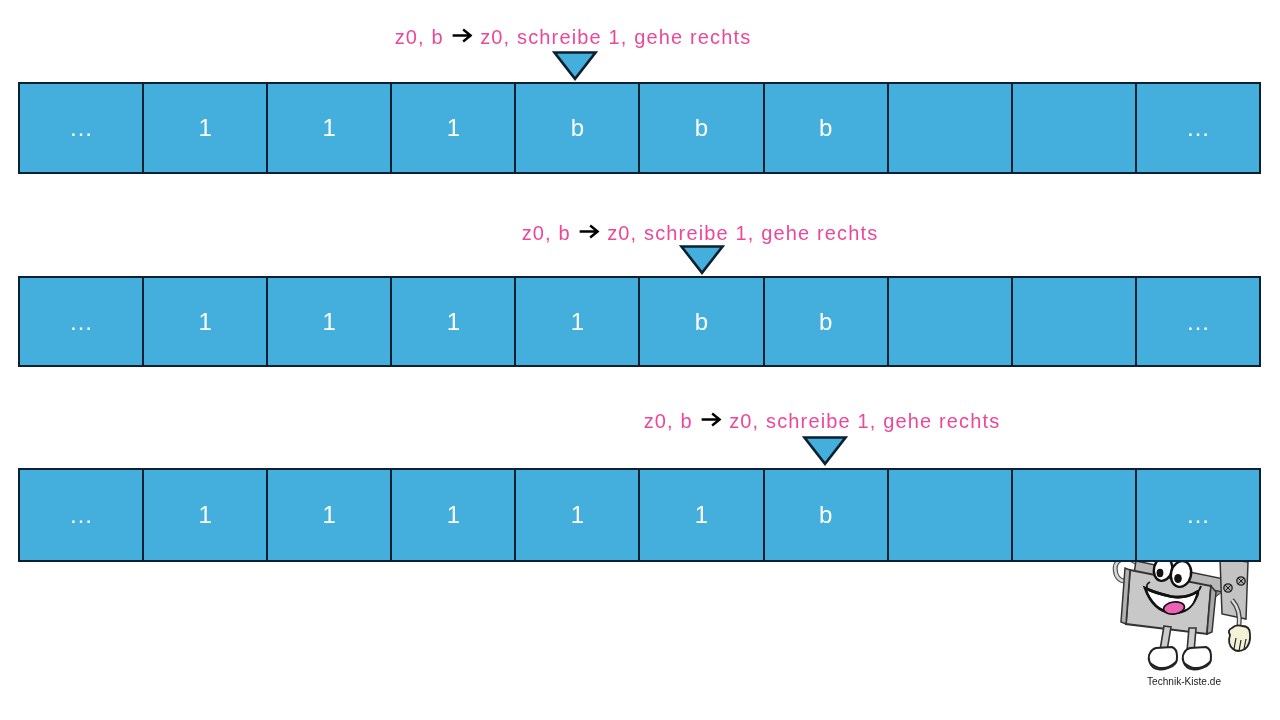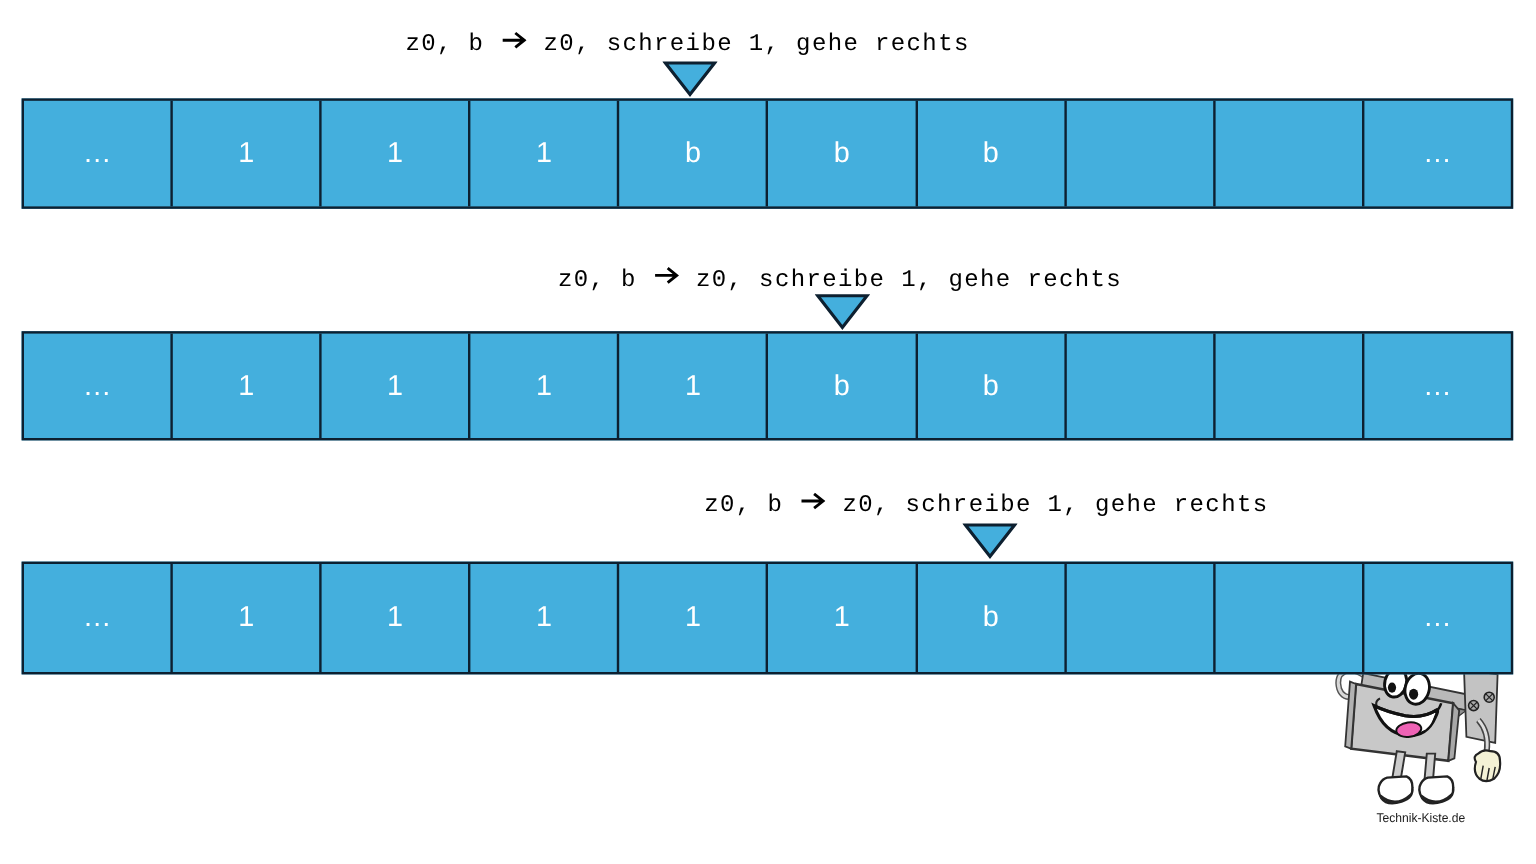--- a/index.html
+++ b/index.html
@@ -1,19 +1,19 @@
 <!DOCTYPE html>
 <html><head>
 <meta charset="utf-8">
 <style>
   html,body{margin:0;padding:0;}
   body{width:1280px;height:720px;position:relative;background:#ffffff;overflow:hidden;
        font-family:"Liberation Sans", sans-serif;}
-  .label{position:absolute;white-space:nowrap;font-size:20px;color:#000000;
-         transform:translateX(-50%);letter-spacing:1.15px;font-family:Liberation Mono, monospace;}
+  .label{position:absolute;white-space:nowrap;font-size:20px;color:#ec4899;
+         transform:translateX(-50%);letter-spacing:1.15px;}
   .tape{position:absolute;left:18px;width:1243px;box-sizing:border-box;
         border:2px solid #0d2030;display:flex;background:#44afdd;z-index:5;}
   .cell{flex:1 1 0;border-right:2px solid #0d2030;display:flex;
         align-items:center;justify-content:center;color:#ffffff;font-size:24px;}
   .cell:last-child{border-right:none;}
   .tri{position:absolute;z-index:4;}
   .arr svg{display:inline-block;vertical-align:1px;margin:0 1px;}
 </style>
 </head>
 <body>

